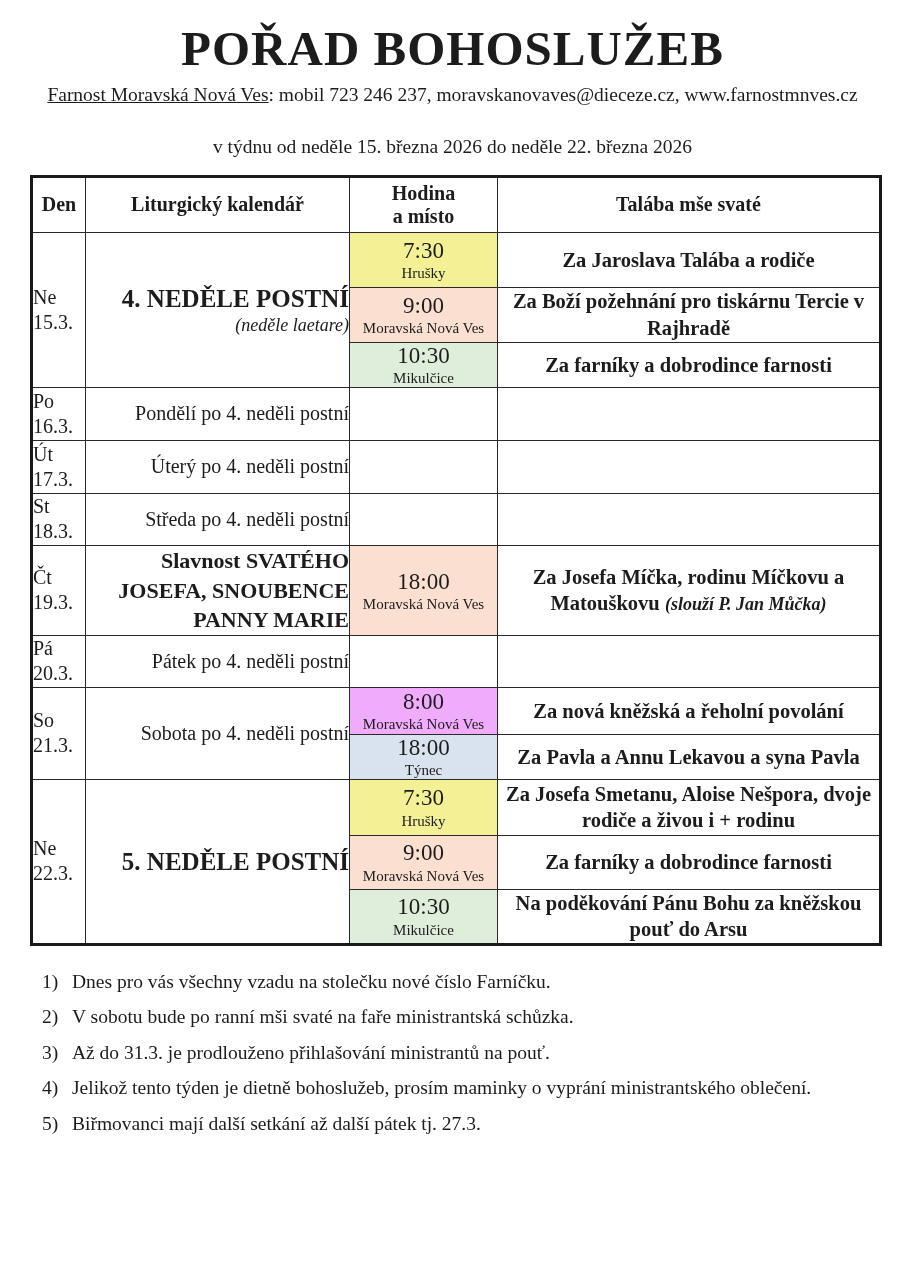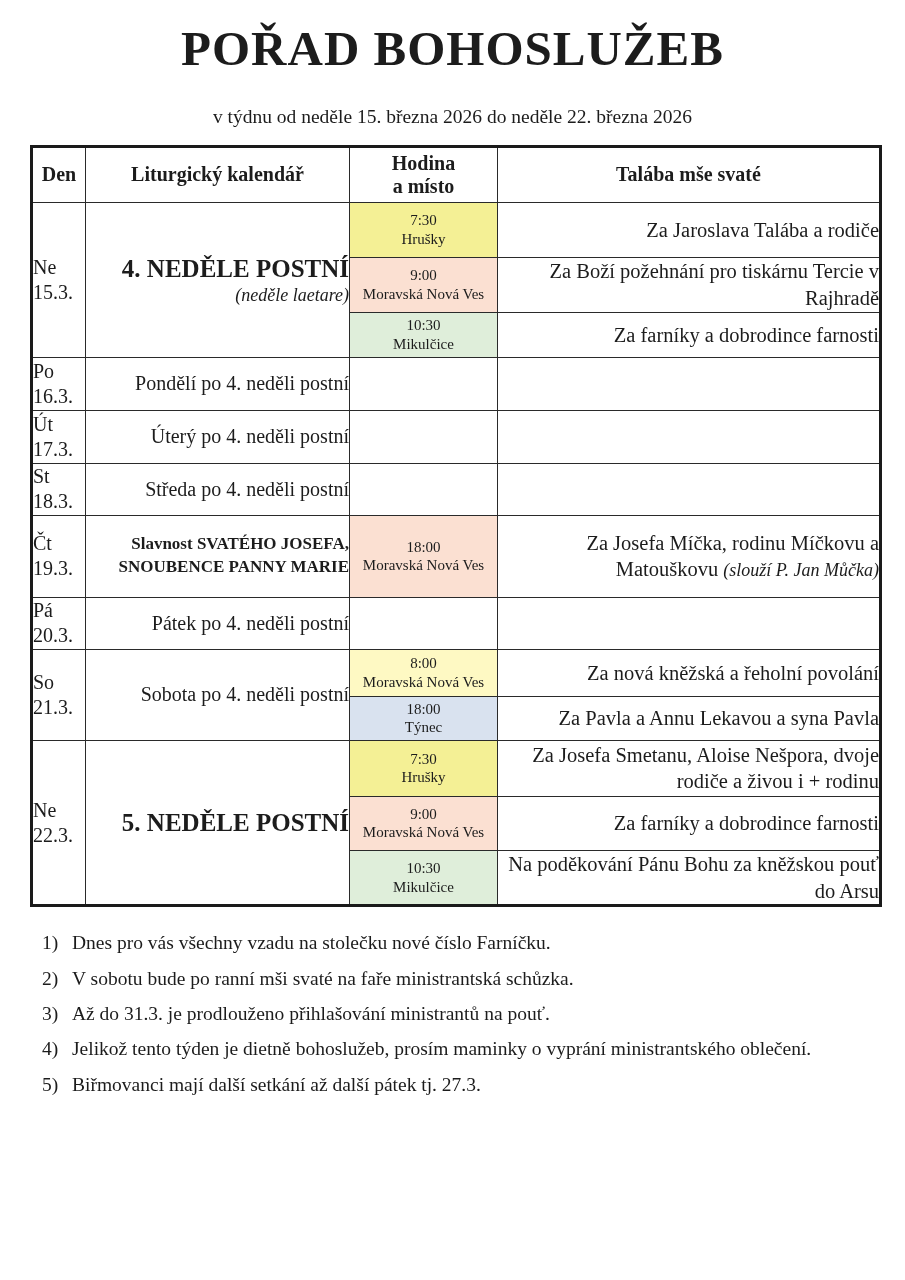--- a/index.html
+++ b/index.html
@@ -37,40 +37,41 @@
   th{font-size:20px;font-weight:bold;text-align:center;border-bottom-width:2px;}
   .pre{white-space:pre-line;}
 
   .h56{height:56px}.h55{height:55px}.h45{height:45px}.h53{height:53px}
   .h52{height:52px}.h82{height:82px}.h47{height:47px}.h44{height:44px}.h54{height:54px}
 
   td.day{font-size:20px;text-align:left;line-height:1.25;}
   td.lit{text-align:right;font-size:20px;line-height:1.25;padding:0 4px;}
   .lit-big{font-size:25px;font-weight:bold;}
   .lit-sub{font-size:18px;font-style:italic;}
-  .lit-bold{font-size:17px;font-weight:bold;line-height:1.35;}
+  .lit-bold{font-size:22px;font-weight:bold;line-height:1.35;}
   td.time{text-align:center;line-height:1.1;}
-  td.time .t{font-size:15px;}
+  td.time .t{font-size:23px;}
   td.time .p{font-size:15px;margin-top:2px;}
-  td.intent{font-size:20.5px;text-align:right;padding:2px 6px 2px 8px;line-height:1.3;}
+  td.intent{font-size:20.5px;text-align:center;padding:2px 6px 2px 8px;line-height:1.3;font-weight:bold;}
   td.intent .it{font-style:italic;font-size:18px;}
 
   
   .notes{margin:24px 0 0 42px;}
   .note{display:flex;font-size:19.5px;line-height:1.25;margin-bottom:11px;}
   .note .num{width:30px;flex:0 0 30px;}
   .note .txt{flex:1;padding-right:10px;}
 </style>
 </head>
 <body>
 
 <div class="page">
 
   <div class="doc-header">
     <div class="title">POŘAD BOHOSLUŽEB</div>
+    <div class="contact"><span class="lbl">Farnost Moravská Nová Ves</span><span>: mobil 723 246 237, moravskanovaves@dieceze.cz, www.farnostmnves.cz</span></div>
     <div class="weekline">v týdnu od neděle 15. března 2026 do neděle 22. března 2026</div>
   </div>
 
   <table class="schedule">
     <colgroup>
       <col style="width:54px">
         <col style="width:264px">
         <col style="width:148px">
         <col style="width:383px">
     </colgroup>
@@ -170,21 +171,21 @@
         <td class="time"></td>
         <td class="intent"></td>
       </tr>
 
       <tr class="h47">
         <td class="day" rowspan="2">
           <div>So</div>
           <div>21.3.</div>
         </td>
         <td class="lit" rowspan="2">Sobota po 4. neděli postní</td>
-        <td class="time" style="background-color: #fef9c3;">
+        <td class="time" style="background-color: #f0abfc;">
           <div class="t">8:00</div>
           <div class="p">Moravská Nová Ves</div>
         </td>
         <td class="intent">Za nová kněžská a řeholní povolání</td>
       </tr>
       <tr class="h44">
         <td class="time" style="background-color: rgb(217, 226, 239);">
           <div class="t">18:00</div>
           <div class="p">Týnec</div>
         </td>

